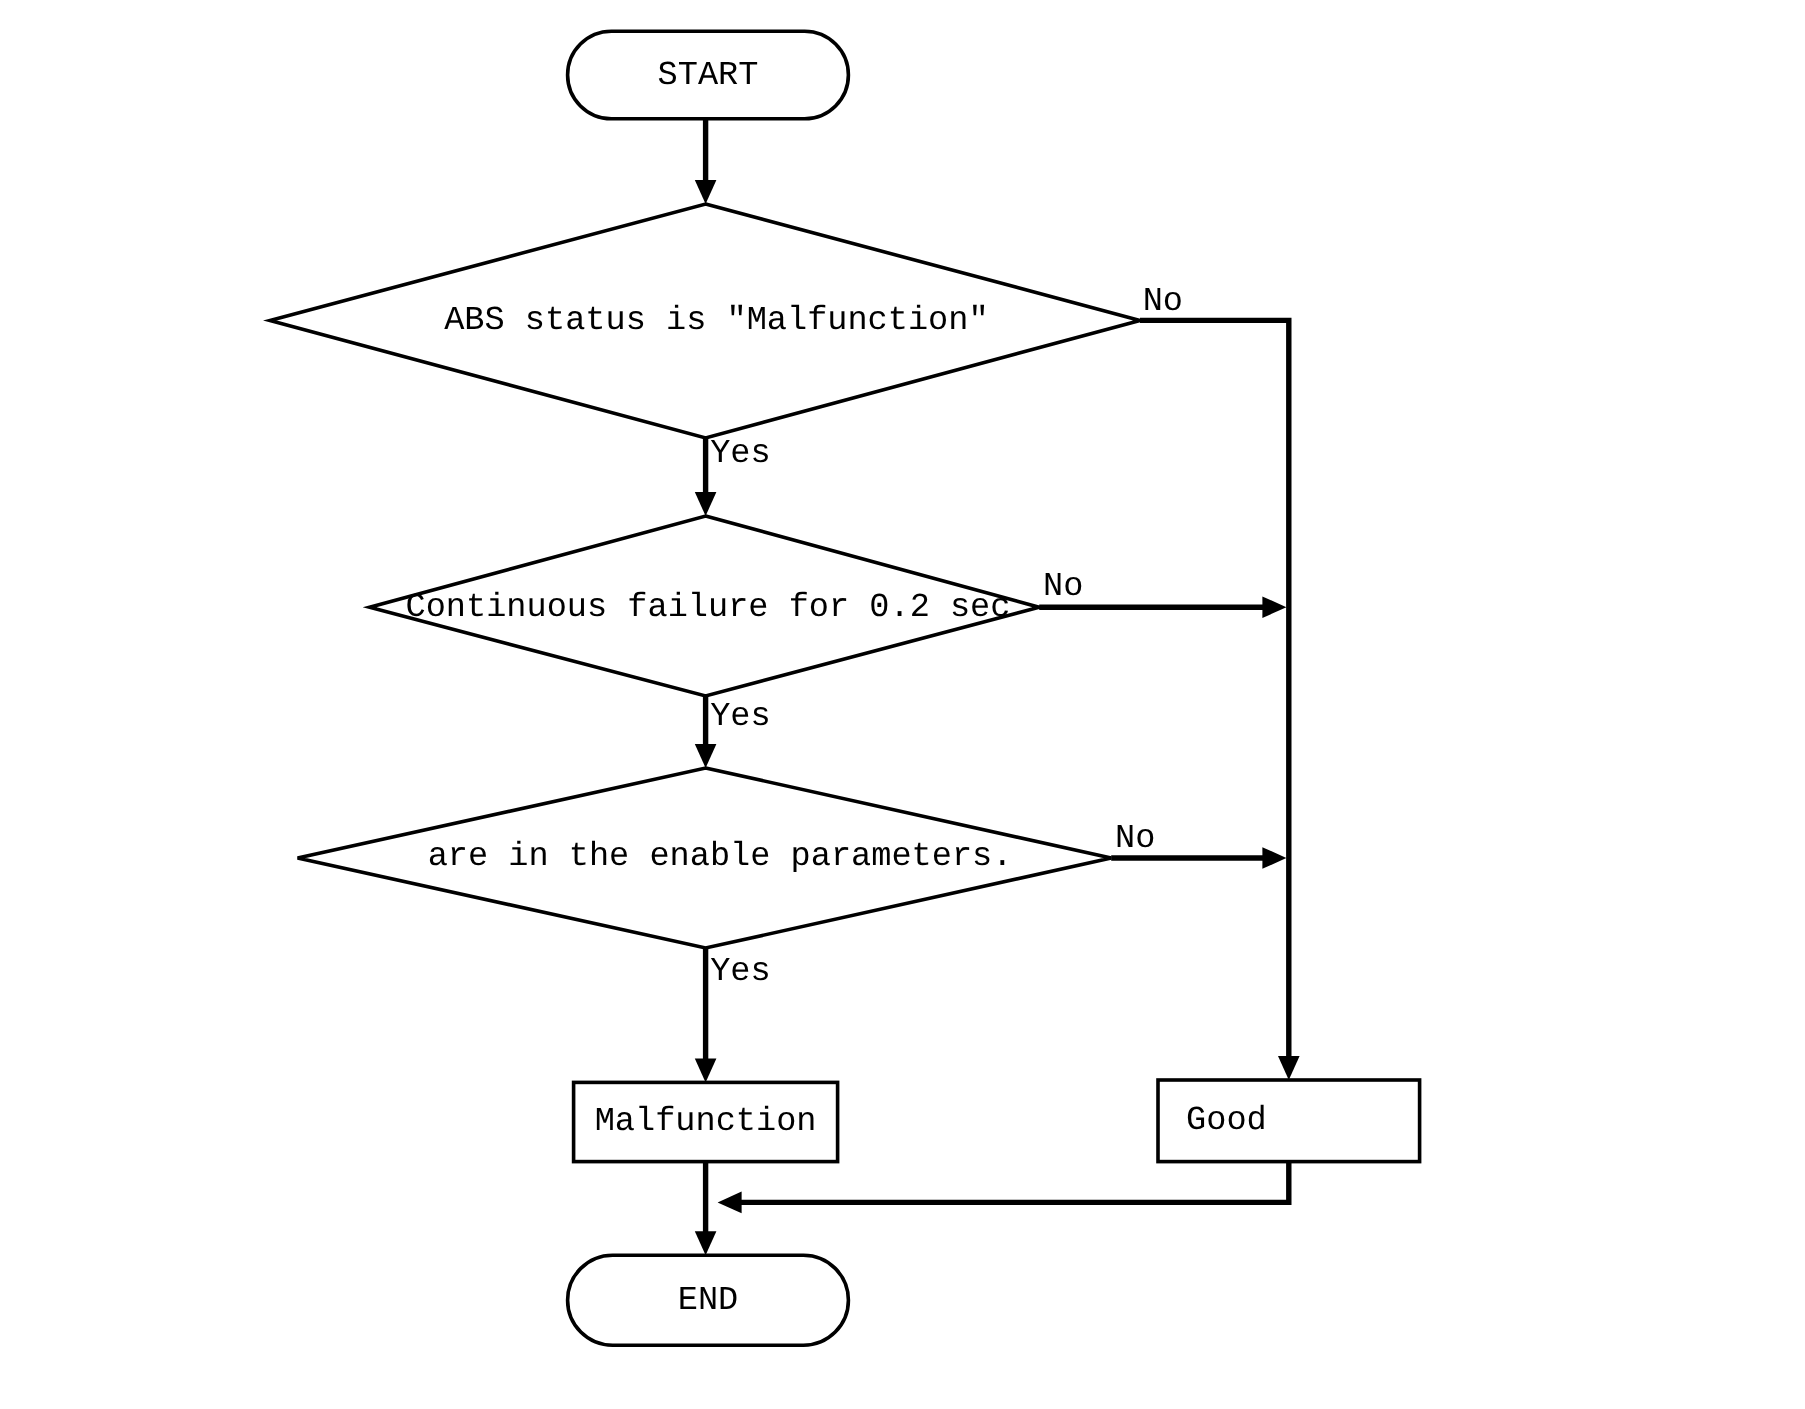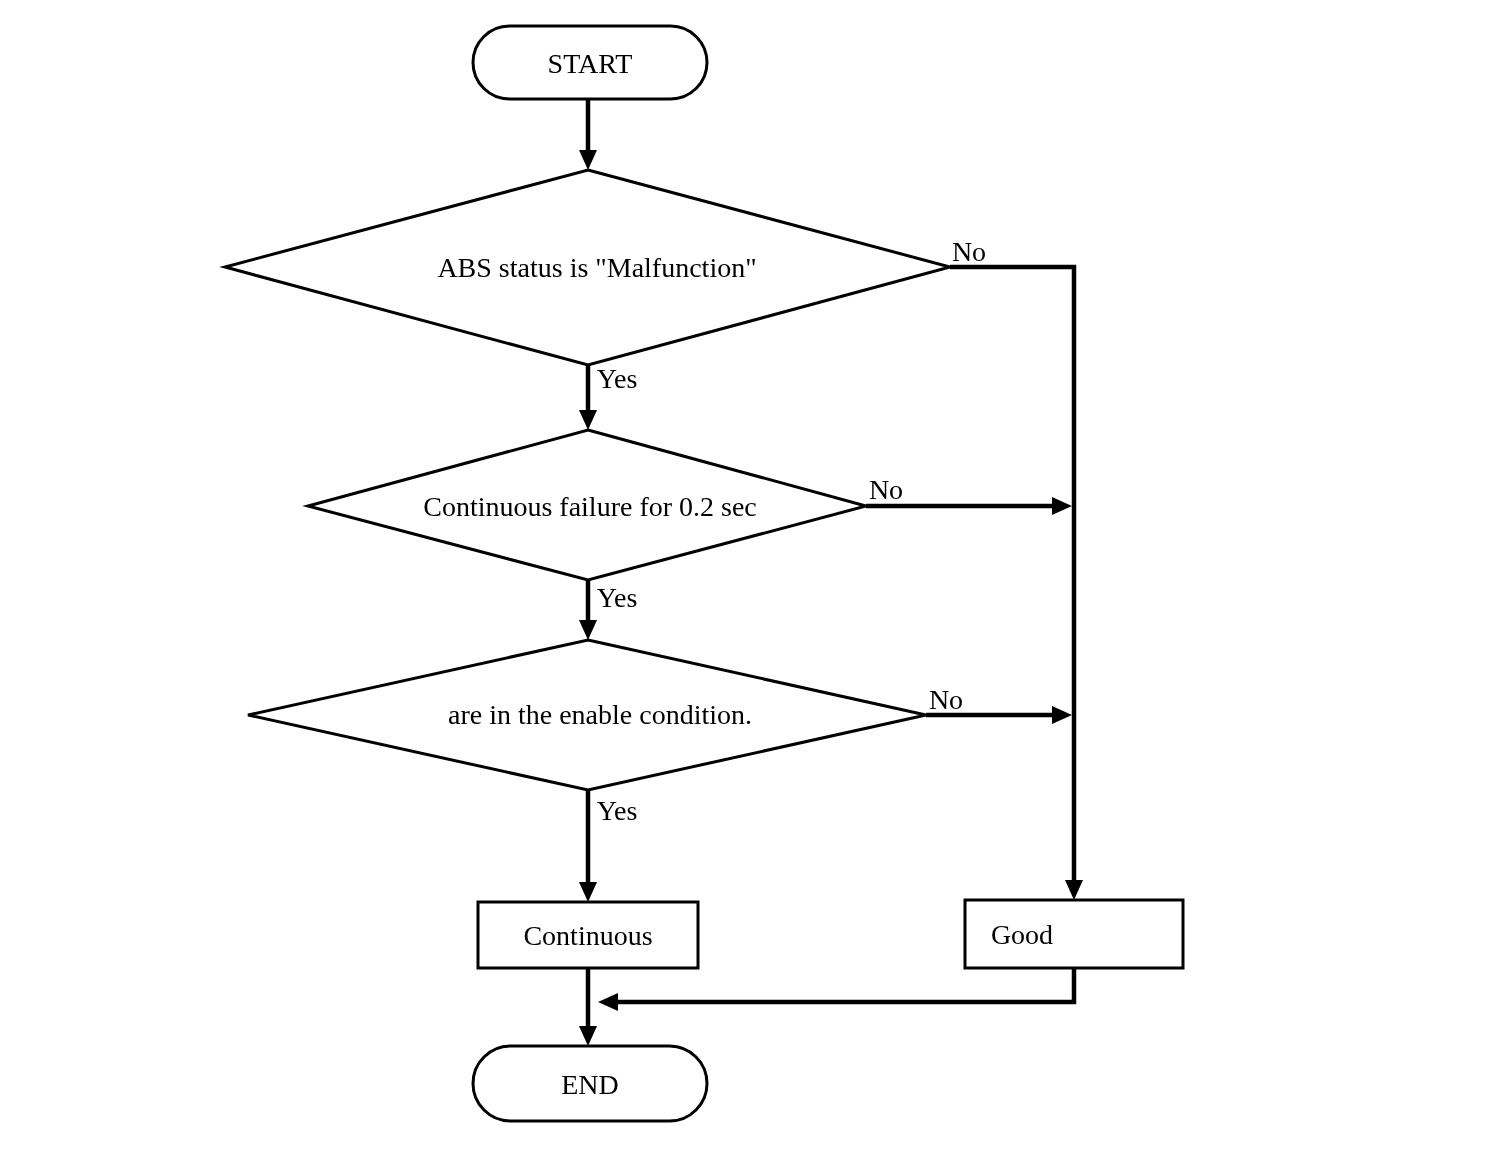--- a/index.html
+++ b/index.html
@@ -5,21 +5,21 @@
   html, body {
     margin: 0;
     padding: 0;
     background: #ffffff;
   }
   .canvas {
     position: relative;
     width: 1504px;
     height: 1174px;
     background: #ffffff;
-    font-family: Liberation Serif, serif;
+    font-family: Liberation Mono, monospace;
     color: #000000;
     overflow: hidden;
   }
   .canvas svg {
     position: absolute;
     left: 0;
     top: 0;
   }
   .shape {
     fill: #ffffff;
@@ -94,24 +94,24 @@
     <rect class="shape" x="473" y="1046" width="234" height="75" rx="37.5" ry="37.5"></rect>
   </svg>
 
   <div class="label" style="left:590px; top:64px;">START</div>
 
   <div class="label" style="left:597px; top:268px;">ABS status is "Malfunction"</div>
 
   <div class="label" style="left:590px; top:507px;">Continuous failure for 0.2 sec</div>
 
   <div class="label" style="left:600px; top:715px;">
-    <div>are in the enable condition.</div>
+    <div>are in the enable parameters.</div>
   </div>
 
-  <div class="label" style="left:588px; top:936px;">Continuous</div>
+  <div class="label" style="left:588px; top:936px;">Malfunction</div>
 
   <div class="label" style="left:1022px; top:935px;">Good</div>
 
   <div class="label" style="left:590px; top:1085px;text-align:right;">END</div>
 
   <div class="label" style="left:969px; top:252px;">No</div>
 
   <div class="label" style="left:617px; top:379px;">Yes</div>
 
   <div class="label" style="left:886px; top:490px;">No</div>

